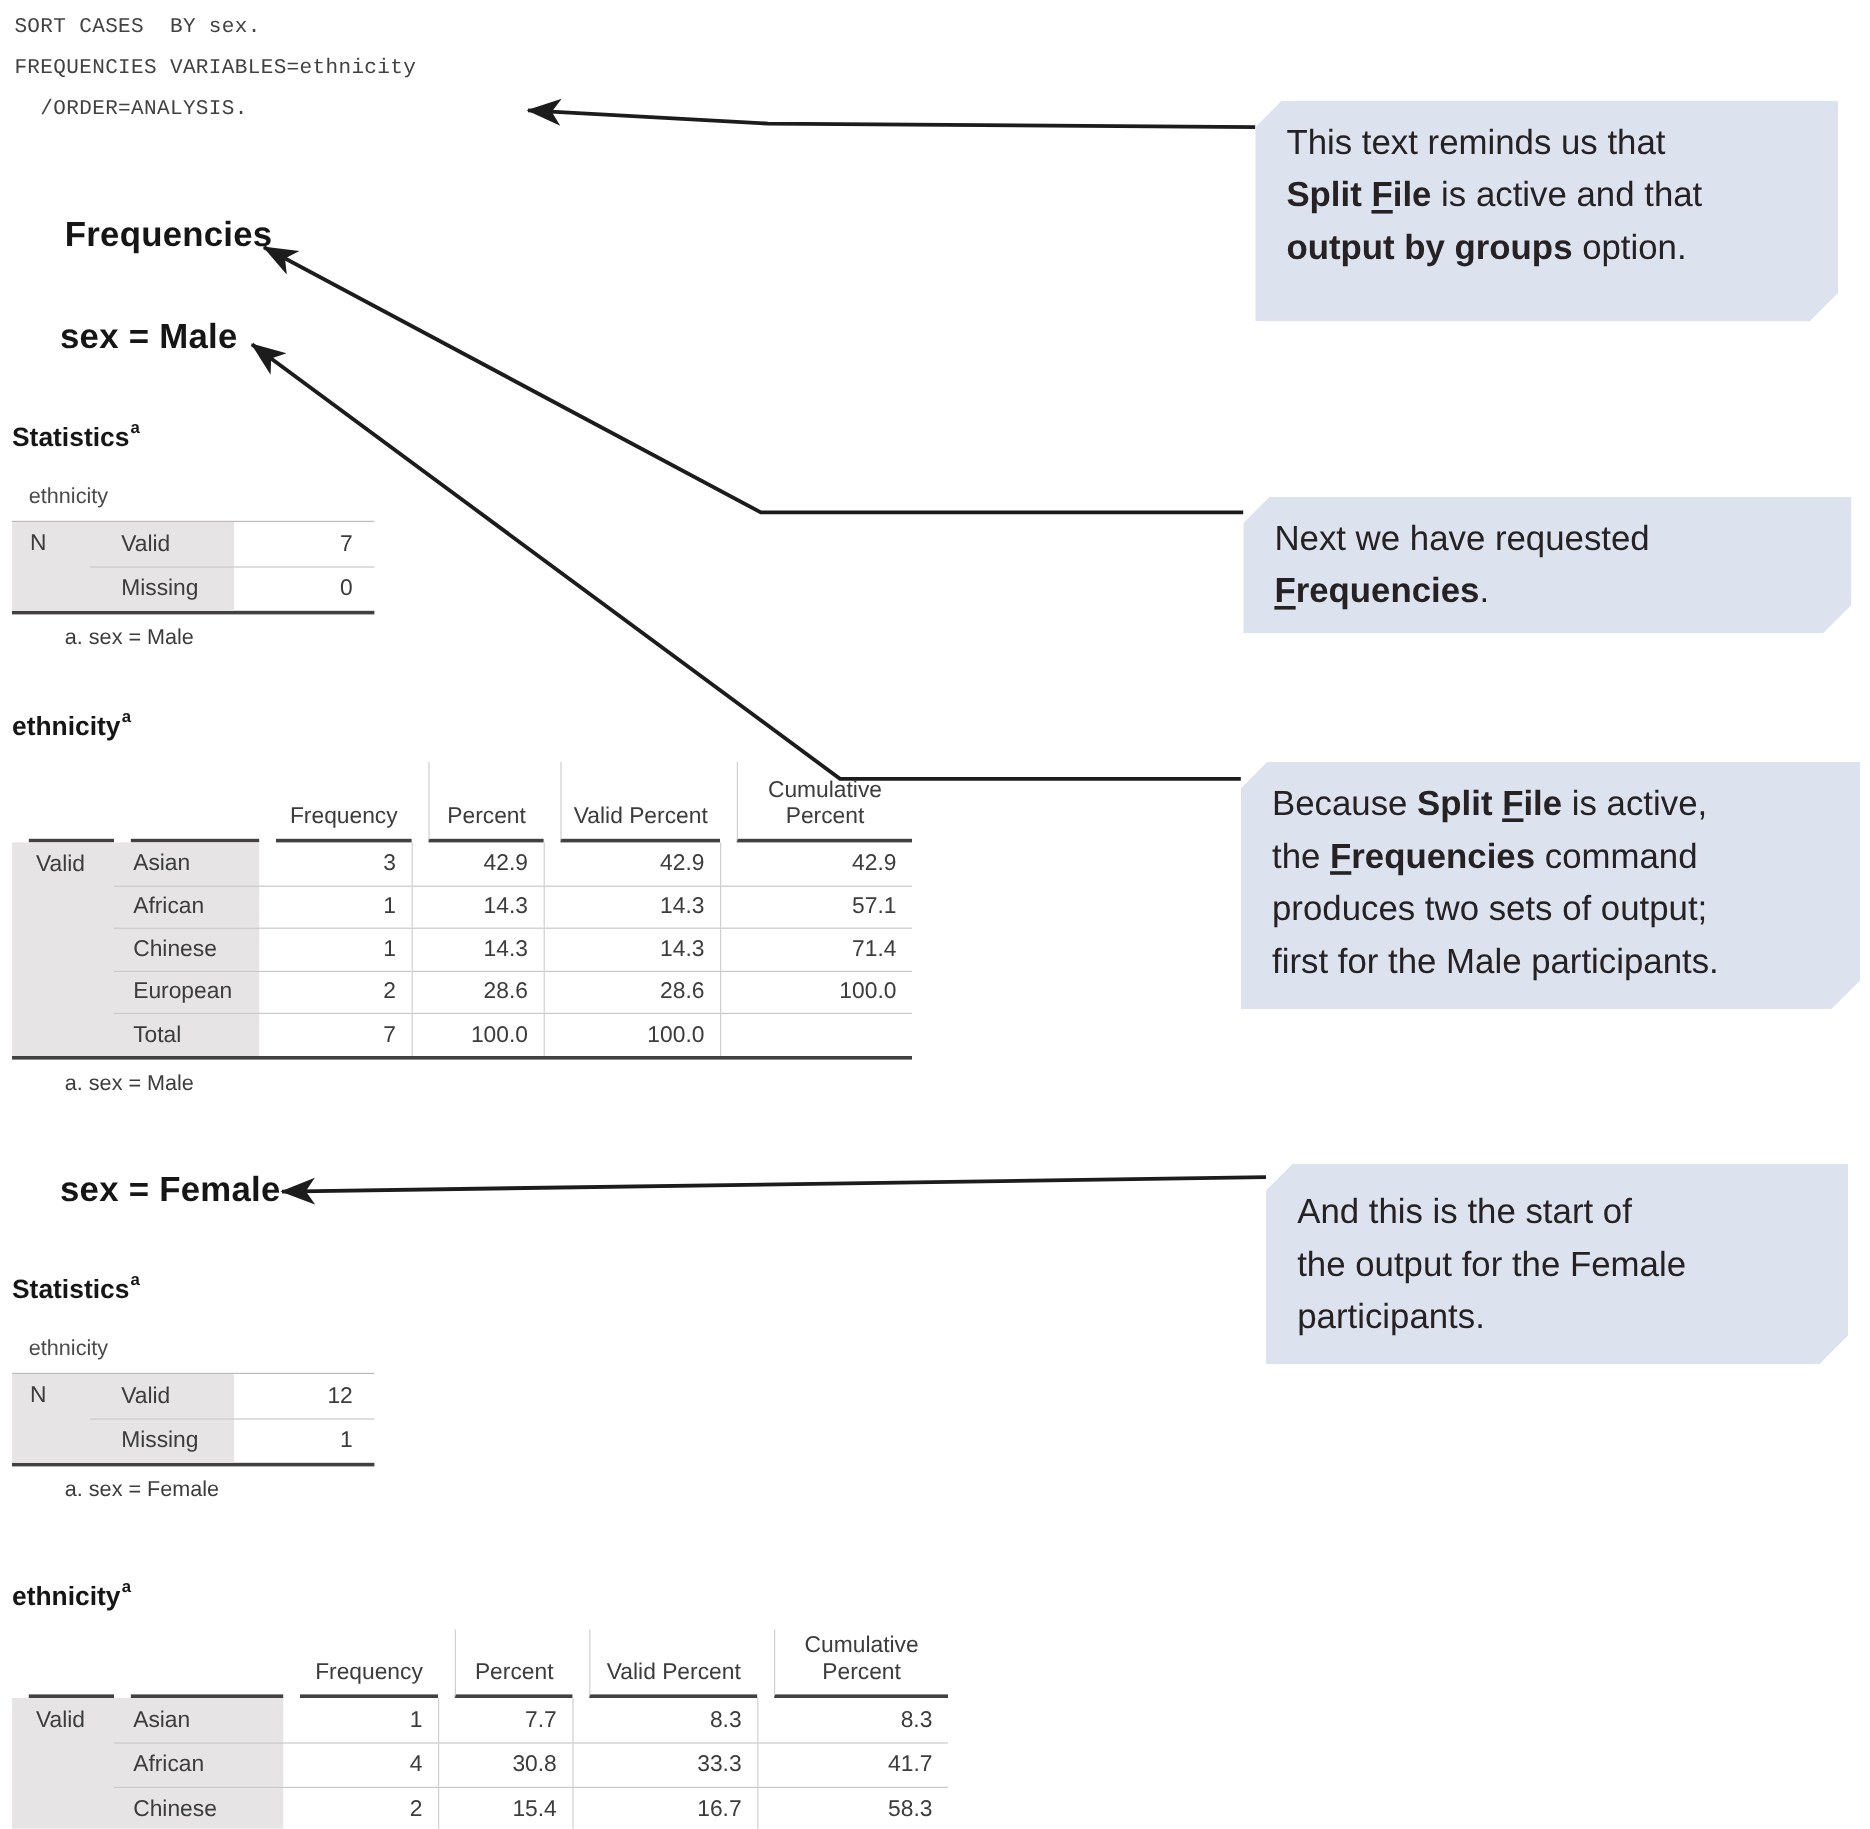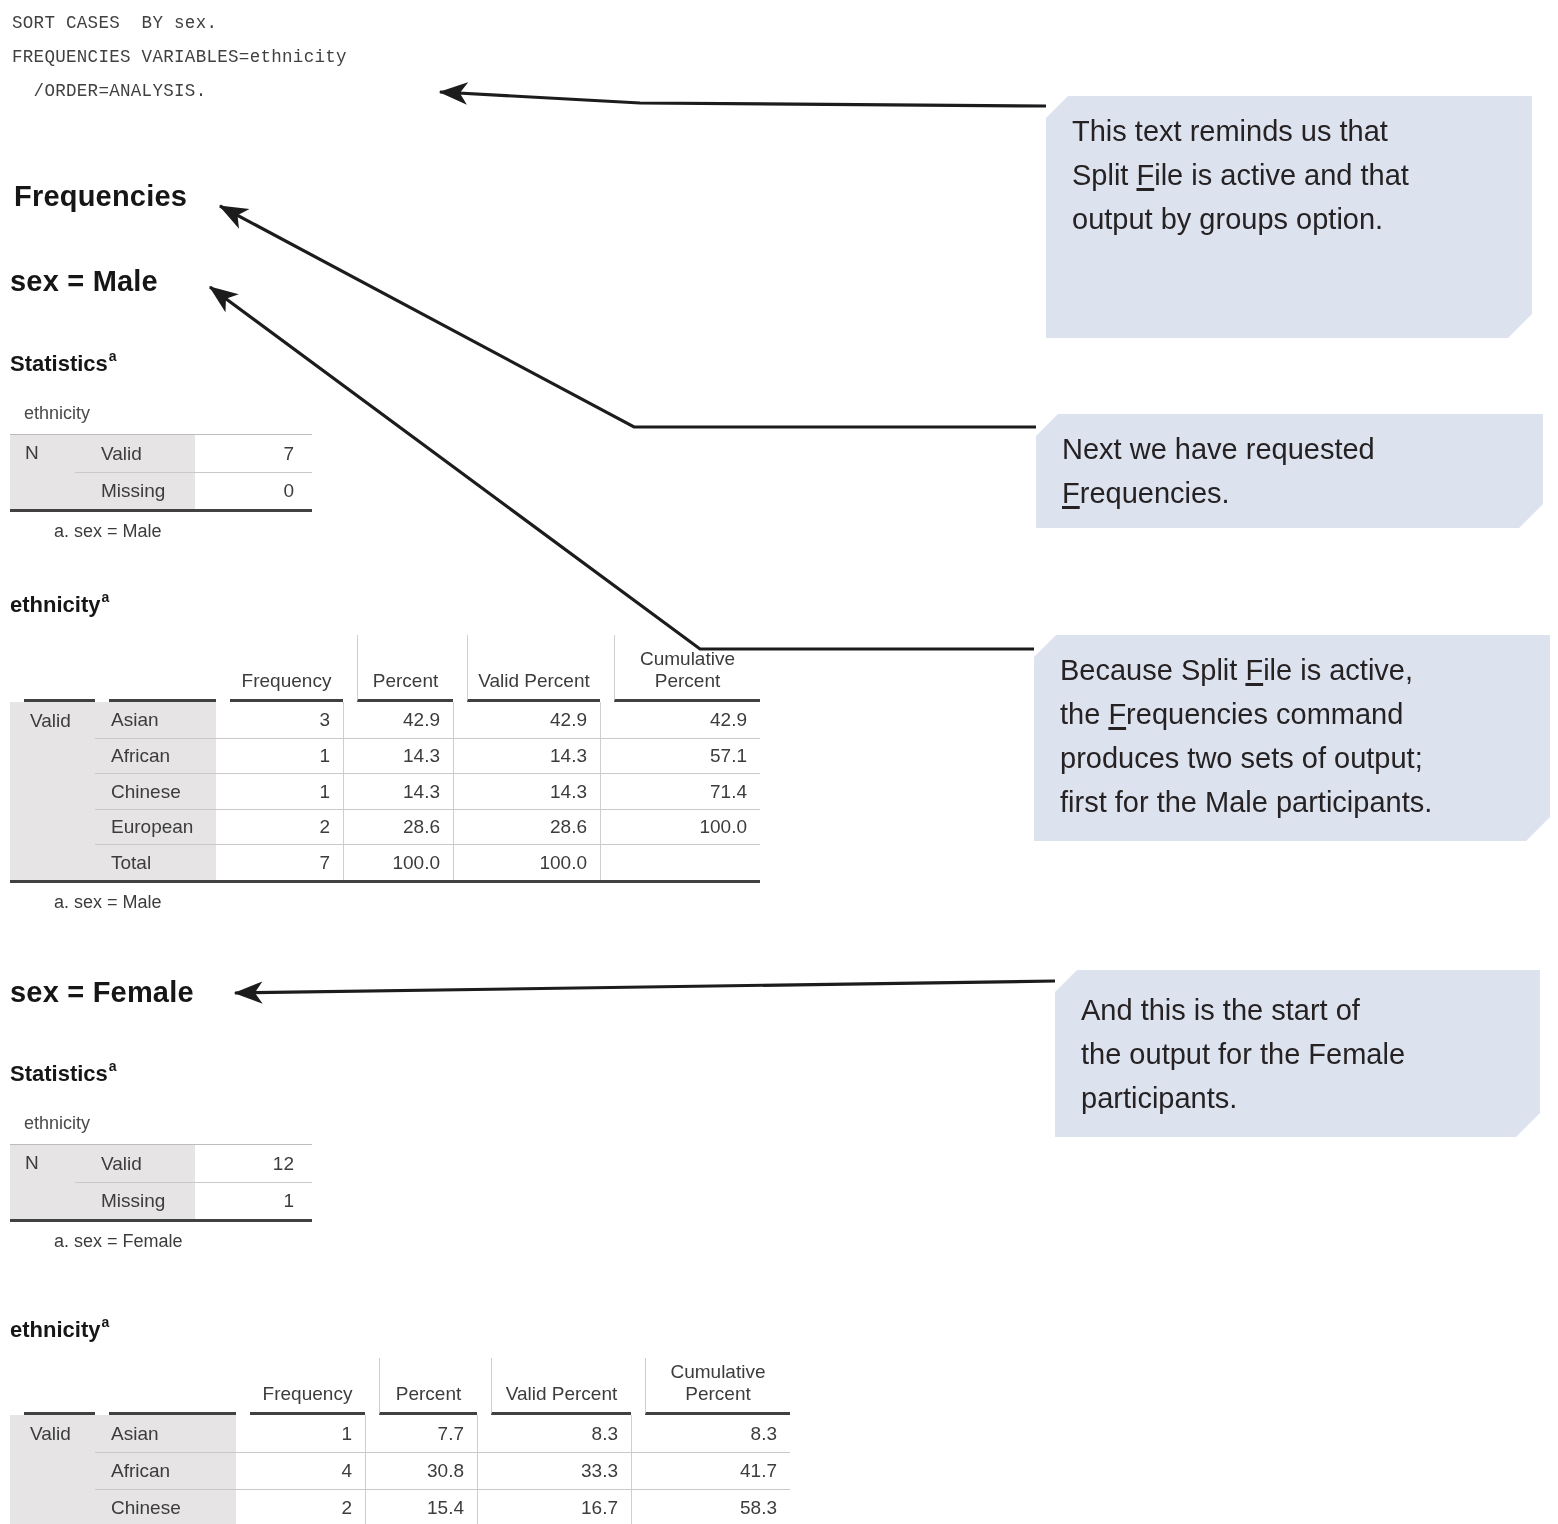--- a/index.html
+++ b/index.html
@@ -24,21 +24,21 @@
   #syntax{
     position:absolute;left:12px;top:6px;
     font-family:"Liberation Mono","DejaVu Sans Mono",monospace;
     font-size:17.5px;line-height:34px;color:var(--syntax-text);
     letter-spacing:0.3px;
   }
   .syn-line{white-space:pre;}
   
   .big-head{
     position:absolute;font-size:29px;font-weight:bold;color:var(--title-text);
-    line-height:30px;letter-spacing:0.2px;
+    line-height:30px;letter-spacing:0.2px;margin-left:40px;
   }
   #h-frequencies{left:14px;top:181px;}
   #h-male{left:10px;top:266px;text-align:right;}
   #h-female{left:10px;top:977px;}
   
   .t-title{
     text-align:left;font-size:22px;font-weight:bold;color:var(--title-text);
     line-height:28px;
   }
   .t-title sup{font-size:14px;position:relative;top:-2px;left:1px;}
@@ -84,26 +84,26 @@
   .fg-cat{background:var(--table-shade);display:flex;align-items:center;padding-left:16px;}
   .fg-num{display:flex;align-items:center;justify-content:flex-end;padding-right:13px;}
   .vl{border-left:1px solid var(--vline);}
   .rsep{border-top:1px solid var(--light-line);}
   
   .callout{
     position:absolute;background:var(--callout-bg);color:var(--callout-text);
     font-size:29px;line-height:44px;padding:13px 10px 0 26px;
     clip-path:polygon(22px 0, 100% 0, 100% calc(100% - 24px), calc(100% - 24px) 100%, 0 100%, 0 22px);
   }
-  #co1{left:1046px;top:96px;width:486px;height:242px;}
+  #co1{left:1046px;top:84px;width:486px;height:184px;}
   #co2{left:1036px;top:414px;width:507px;height:114px;}
   #co3{left:1034px;top:635px;width:516px;height:206px;}
   #co4{left:1055px;top:970px;width:485px;height:167px;padding-top:18px;}
   .co-line{white-space:nowrap;}
-  .co-line .b{font-weight:normal;}
+  .co-line .b{font-weight:bold;}
   .co-line .uf{text-decoration:underline;text-decoration-thickness:2.5px;text-underline-offset:3px;}
   
   #arrows{position:absolute;left:0;top:0;width:1558px;height:1524px;pointer-events:none;}
   #arrows polyline{fill:none;stroke:var(--arrow);stroke-width:3.2;}
 </style>
 </head>
 <body>
 
 <div id="page">
 

